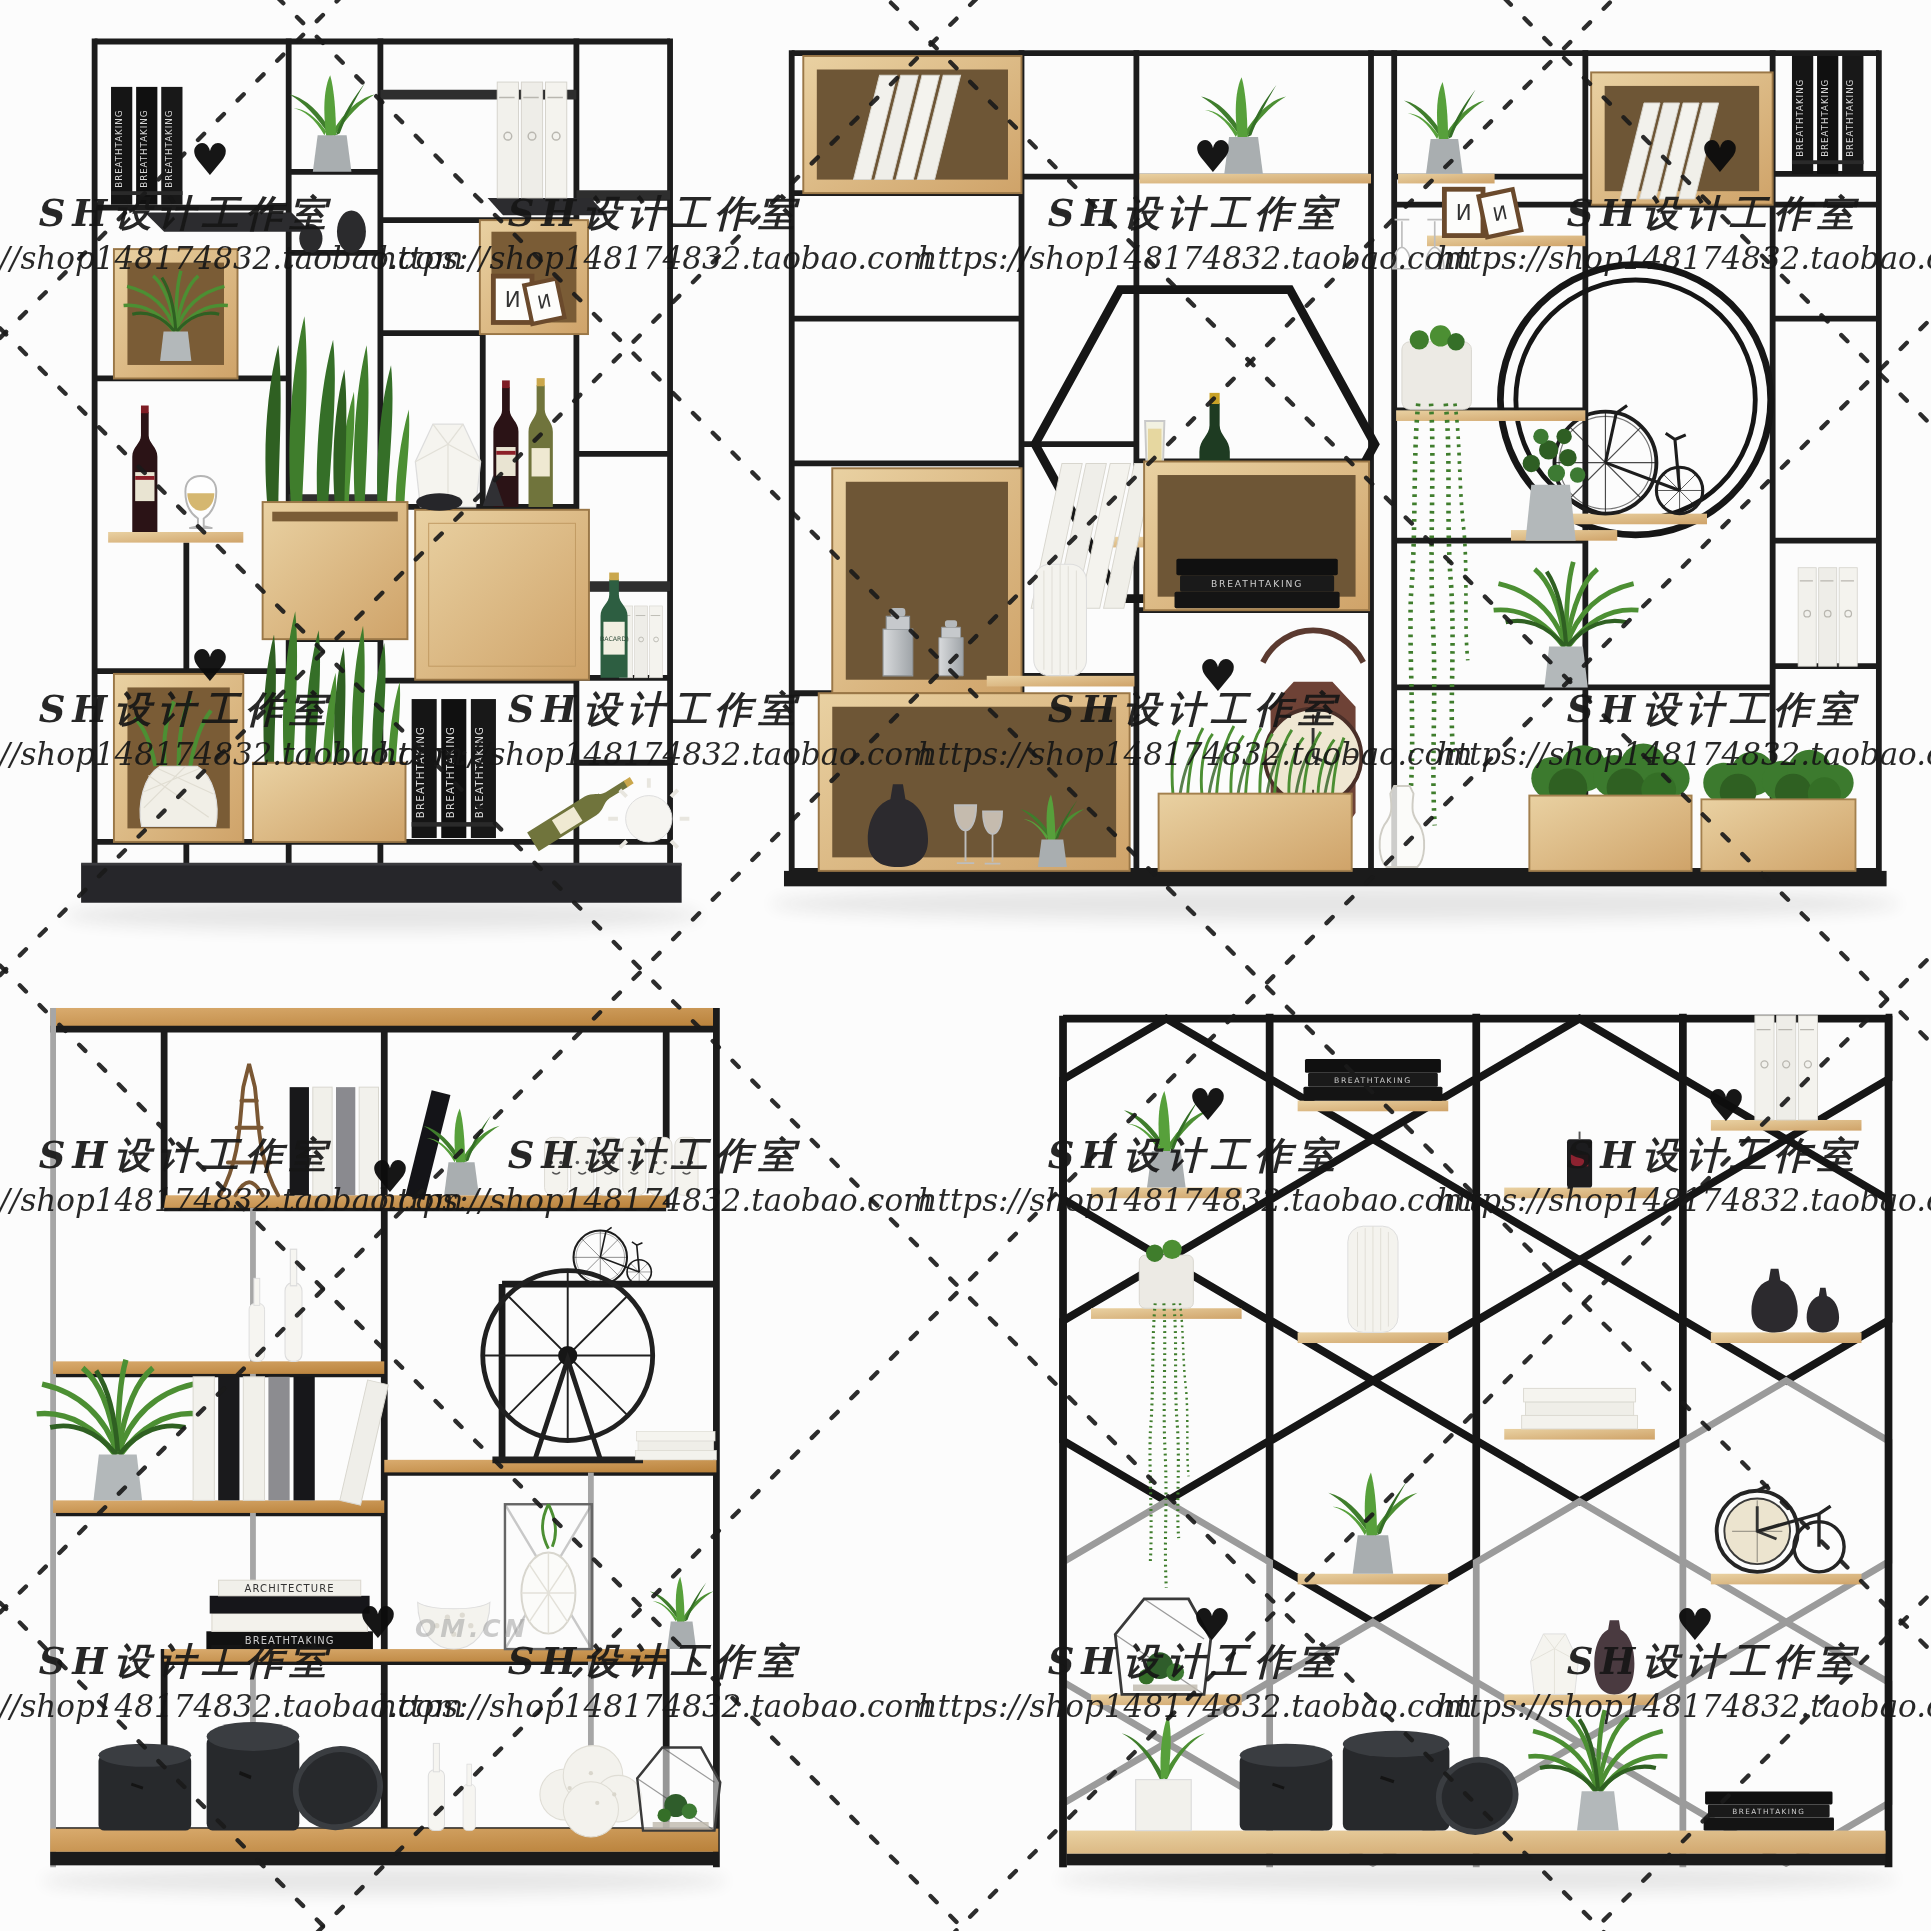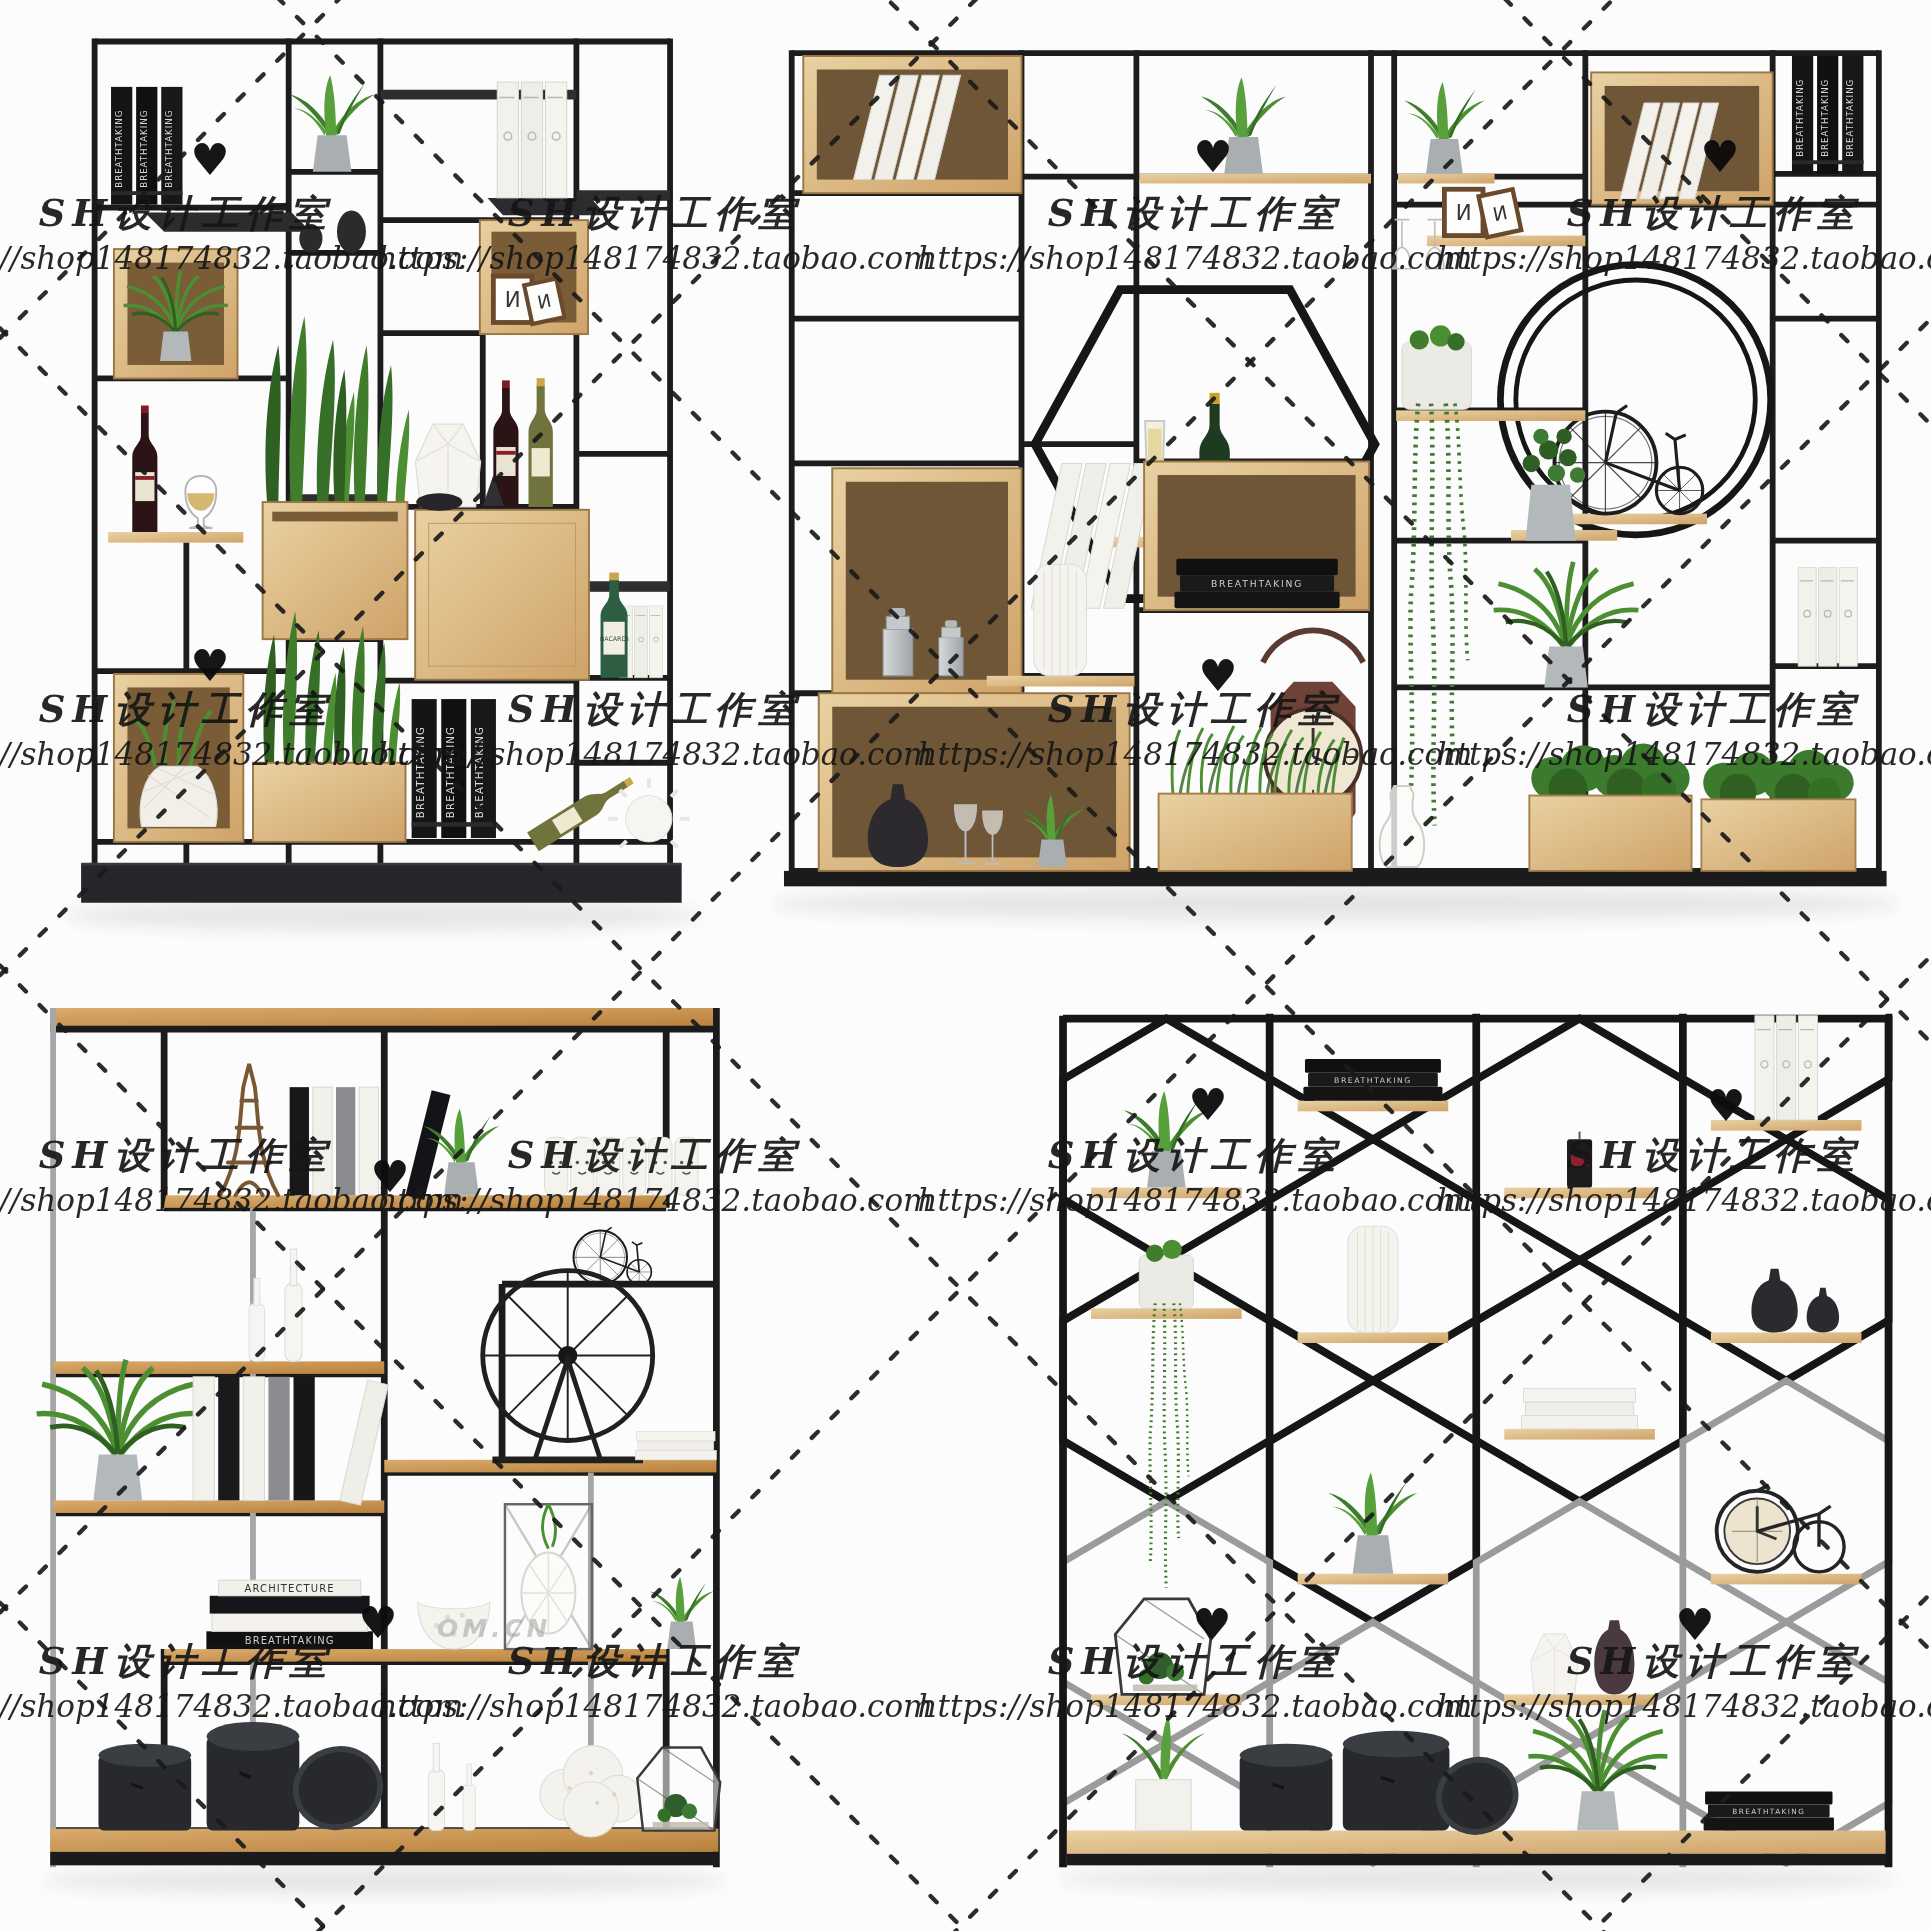--- a/index.html
+++ b/index.html
@@ -675,21 +675,21 @@
       <line x1="0" y1="1660" x2="2000" y2="3660" class="diag"></line>
       <line x1="0" y1="350" x2="2000" y2="-1650" class="diag"></line>
       <line x1="0" y1="1010" x2="2000" y2="-990" class="diag"></line>
       <line x1="0" y1="1670" x2="2000" y2="-330" class="diag"></line>
       <line x1="0" y1="2330" x2="2000" y2="330" class="diag"></line>
       <line x1="0" y1="2990" x2="2000" y2="990" class="diag"></line>
       <line x1="0" y1="3650" x2="2000" y2="1650" class="diag"></line>
     </svg>
 
 <div id="wm-layer">
-  <div class="wm-faint" style="left:437px;top:1614px">OM.CN</div>
+  <div class="wm-faint" style="left:415px;top:1614px">OM.CN</div>
 <div class="wm-block" style="left: 186px; top: 195px;">
         <div class="wm-studio">SH设计工作室</div>
         <div class="wm-url">https://shop148174832.taobao.com</div>
       </div>
       <div class="wm-block" style="left: 655px; top: 195px;">
         <div class="wm-studio">SH设计工作室</div>
         <div class="wm-url">https://shop148174832.taobao.com</div>
       </div>
       <div class="wm-block" style="left: 1195px; top: 195px;">
         <div class="wm-studio">SH设计工作室</div>

